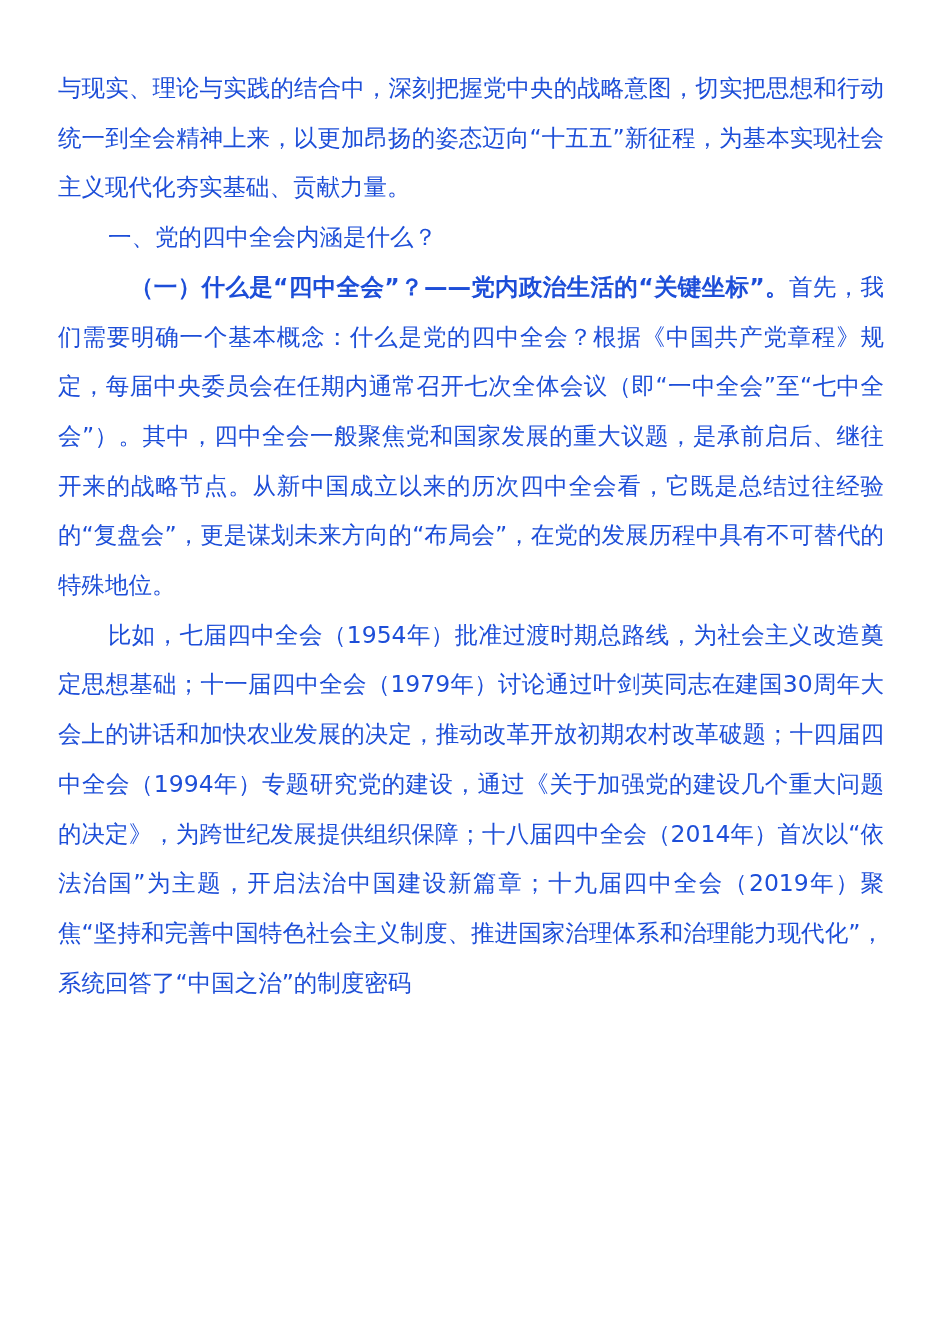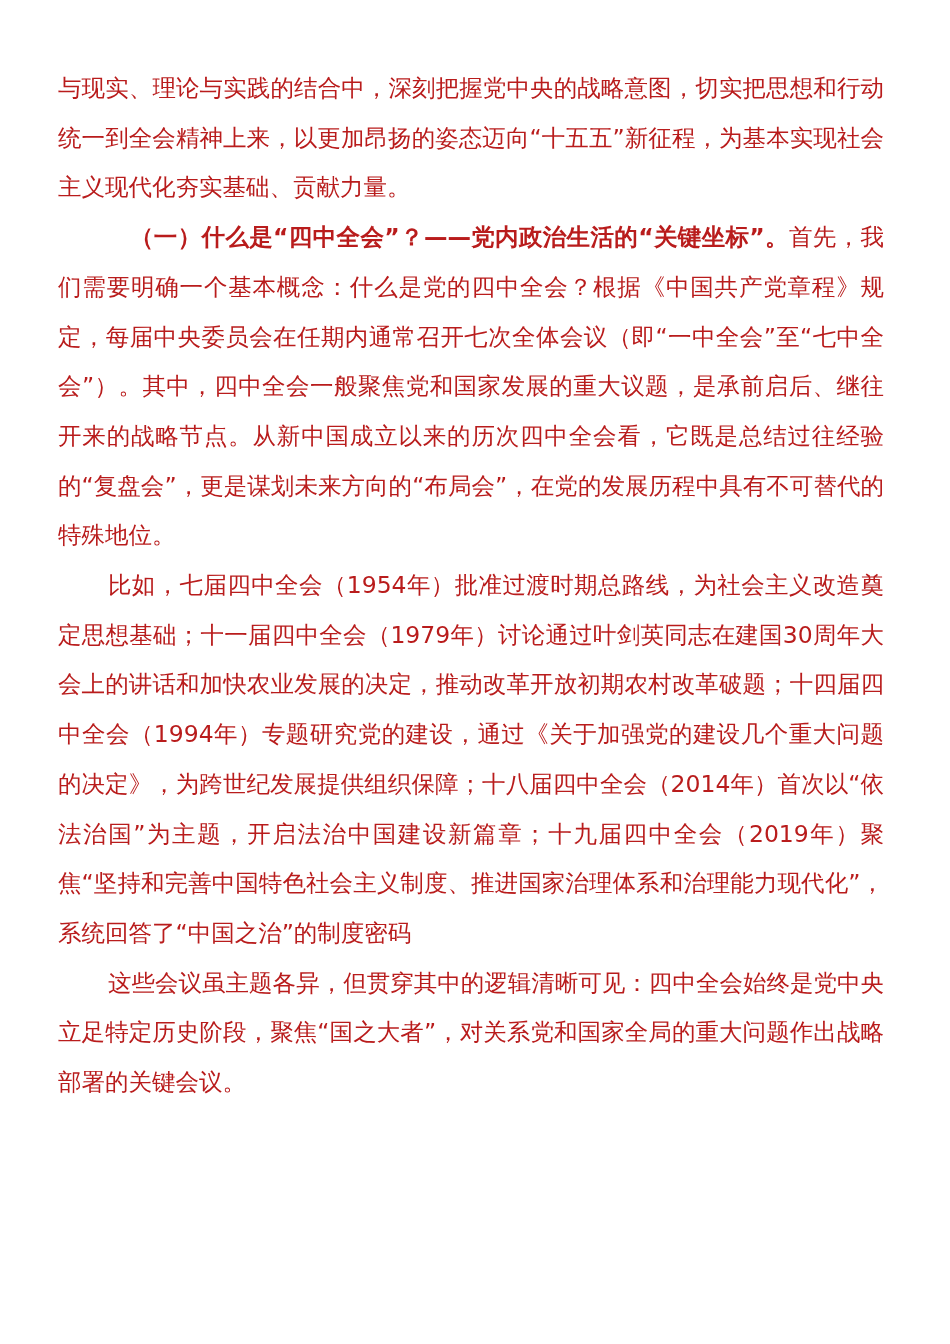--- a/index.html
+++ b/index.html
@@ -1,34 +1,34 @@
 <!DOCTYPE html>
 <html><head>
 <meta charset="utf-8">
 <style>
   html, body { margin: 0; padding: 0; background: #ffffff; }
   body { width: 950px; height: 1344px; overflow: hidden; position: relative; }
   .page {
     position: absolute; left: 58px; top: 64px; width: 826px;
     font-family: "DejaVu Sans", "Liberation Sans", sans-serif;
-    font-size: 23.5px; line-height: 49.7px; color: #b91c1c;
+    font-size: 23.5px; line-height: 49.7px; color: #1d4ed8;
     text-align: justify; text-justify: inter-character;
   }
   .page p { margin: 0; }
   .indent { text-indent: 50px; }
   .indent-bold { text-indent: 60px; }
   .bold { font-weight: bold; margin-left: 12px; }
   .heading { text-indent: 50px; }
 </style>
 </head>
 <body>
 
 <div class="page">
   <p class="">与现实、理论与实践的结合中，深刻把握党中央的战略意图，切实把思想和行动统一到全会精神上来，以更加昂扬的姿态迈向“十五五”新征程，为基本实现社会主义现代化夯实基础、贡献力量。</p>
 
+  <p class="heading">一、党的四中全会内涵是什么？</p>
 
   <p class="indent-bold"><span class="bold">（一）什么是“四中全会”？——党内政治生活的“关键坐标”。</span><span>首先，我们需要明确一个基本概念：什么是党的四中全会？根据《中国共产党章程》规定，每届中央委员会在任期内通常召开七次全体会议（即“一中全会”至“七中全会”）。其中，四中全会一般聚焦党和国家发展的重大议题，是承前启后、继往开来的战略节点。从新中国成立以来的历次四中全会看，它既是总结过往经验的“复盘会”，更是谋划未来方向的“布局会”，在党的发展历程中具有不可替代的特殊地位。</span></p>
 
   <p class="indent">比如，七届四中全会（1954年）批准过渡时期总路线，为社会主义改造奠定思想基础；十一届四中全会（1979年）讨论通过叶剑英同志在建国30周年大会上的讲话和加快农业发展的决定，推动改革开放初期农村改革破题；十四届四中全会（1994年）专题研究党的建设，通过《关于加强党的建设几个重大问题的决定》，为跨世纪发展提供组织保障；十八届四中全会（2014年）首次以“依法治国”为主题，开启法治中国建设新篇章；十九届四中全会（2019年）聚焦“坚持和完善中国特色社会主义制度、推进国家治理体系和治理能力现代化”，系统回答了“中国之治”的制度密码</p>
 
-  <p class="indent">这些会议虽主题各异，但贯穿其中的逻辑清晰可见：四中全会始终是党中央立足特定历史阶段，聚焦“国之大者”，对关系党和国家全局的重大问题作出战略部署的关键会议。</p>
 
 </div>
 
 </body></html>

